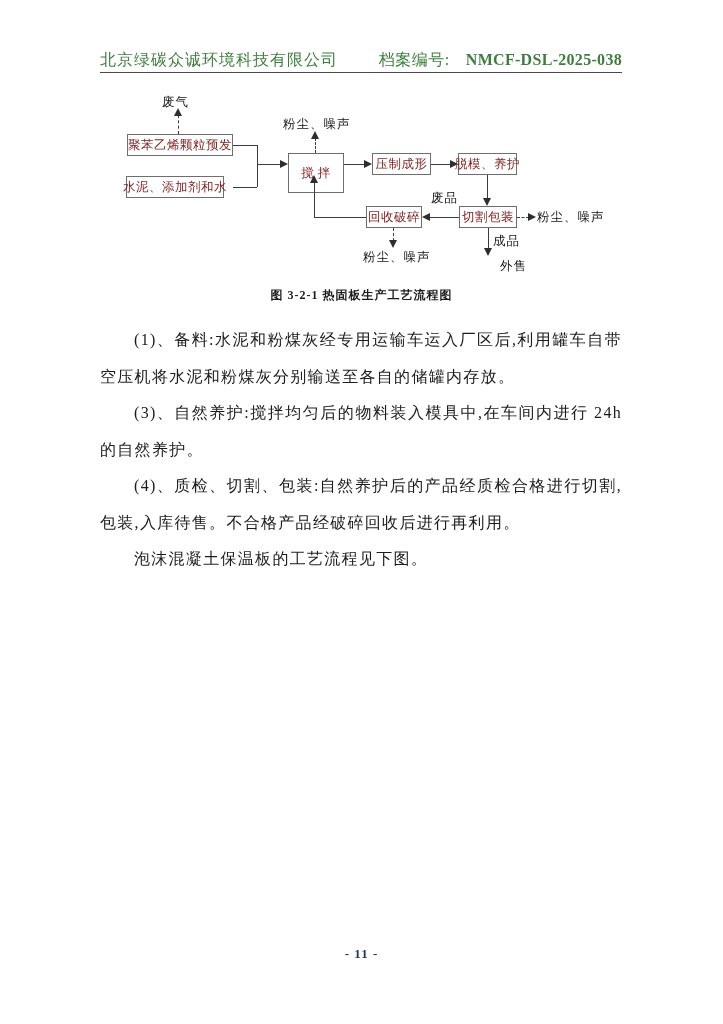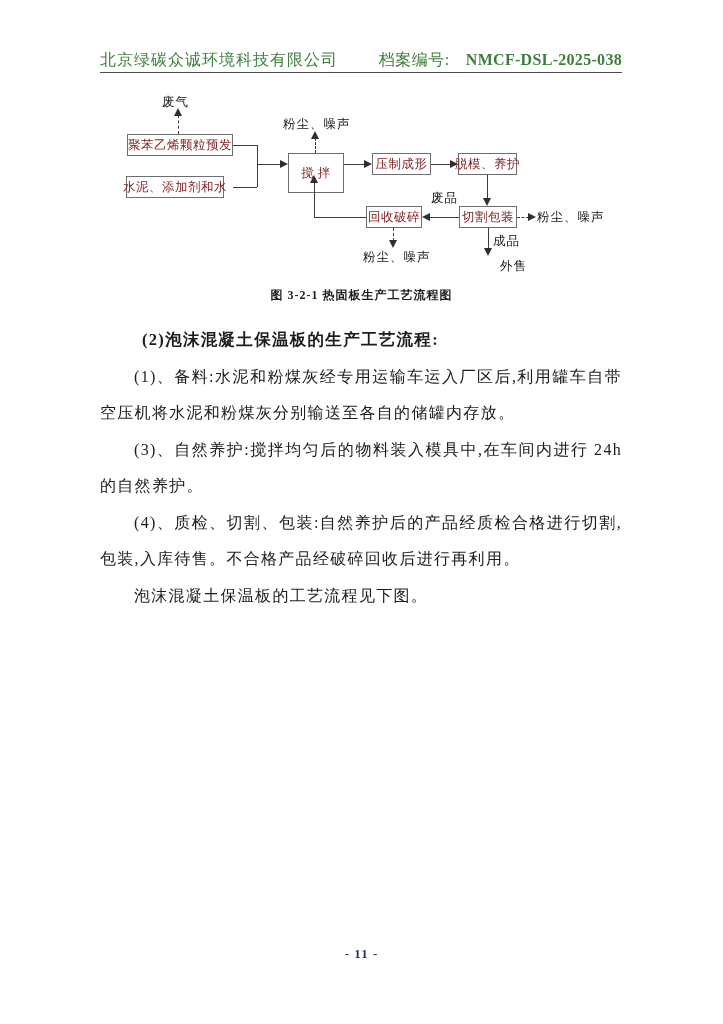--- a/index.html
+++ b/index.html
@@ -116,21 +116,20 @@
     <div class="dash-h" style="left:417px;top:129px;width:12px;"></div>
     <div class="ar ar-r" style="left:428px;top:125px;"></div>
 
     <div class="ln-v" style="left:388px;top:140px;height:21px;"></div>
     <div class="ar ar-d" style="left:384px;top:160px;"></div>
   </div>
 
   <div class="caption">图 3-2-1 热固板生产工艺流程图</div>
 
   <div class="doc-body">
-    <p class="heading">(2)泡沫混凝土保温板的生产工艺流程:</p>
     <p class="para">(1)、备料:水泥和粉煤灰经专用运输车运入厂区后,利用罐车自带空压机将水泥和粉煤灰分别输送至各自的储罐内存放。</p>
     <p class="para">(3)、自然养护:搅拌均匀后的物料装入模具中,在车间内进行 24h 的自然养护。</p>
     <p class="para">(4)、质检、切割、包装:自然养护后的产品经质检合格进行切割,包装,入库待售。不合格产品经破碎回收后进行再利用。</p>
     <p class="para">泡沫混凝土保温板的工艺流程见下图。</p>
   </div>
 
   <div class="footer">
     <span>- 11 -</span>
   </div>
 

